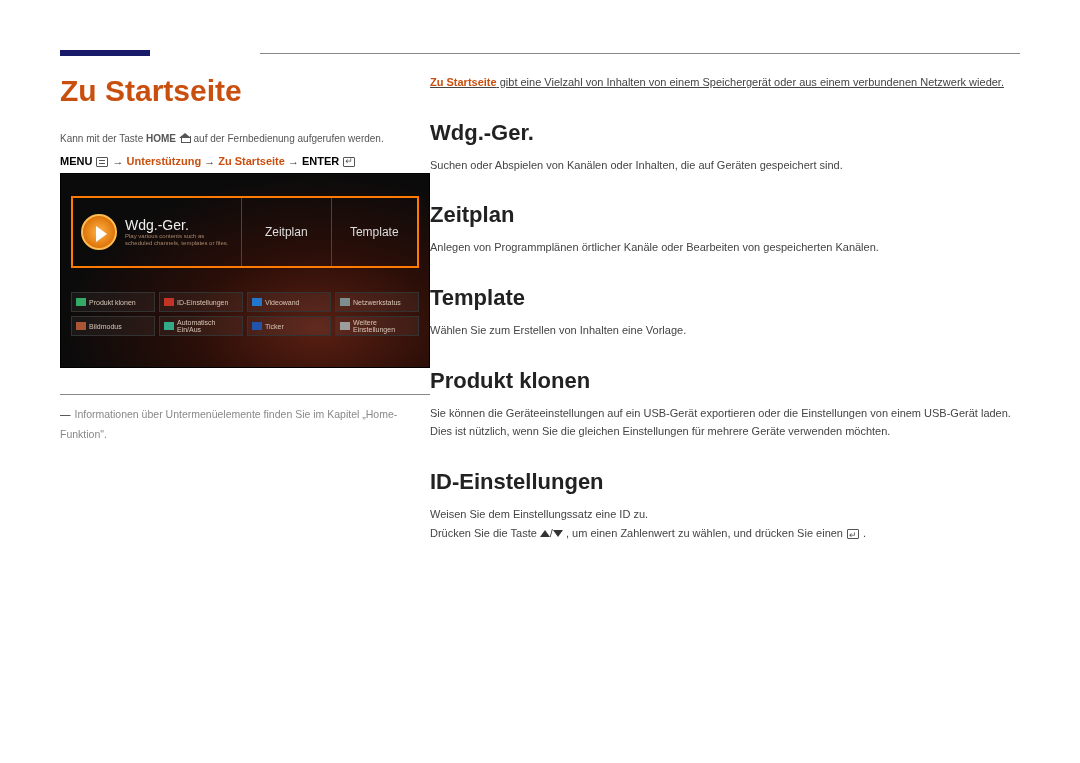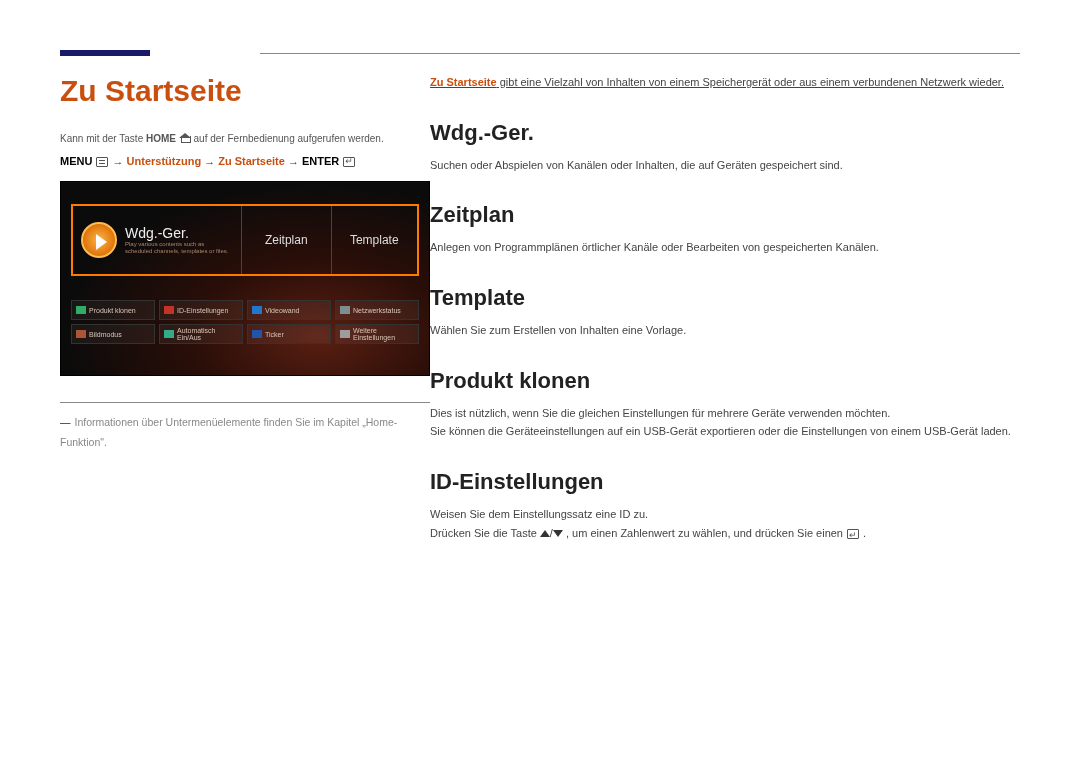--- a/index.html
+++ b/index.html
@@ -11,21 +11,21 @@
     padding: 50px 60px 60px 60px;
   }
   .top-bar { display: flex; align-items: flex-end; margin-bottom: 18px; }
   .accent-block { width: 90px; height: 6px; background: #1a1a6b; margin-right: 110px; }
   .top-line { flex: 1; height: 1px; background: #888; margin-bottom: 2px; }
   .columns { display: flex; }
   .left-col { width: 370px; flex-shrink: 0; }
   .right-col { flex: 1; }
   h1.page-title { color: #c94f0f; font-size: 30px; font-weight: 600; margin-bottom: 22px; }
   .small-text { font-size: 10px; color: #555; line-height: 1.7; }
-  .menu-path { font-size: 11px; margin-top: 8px; margin-bottom: 14px; }
+  .menu-path { font-size: 11px; margin-top: 8px; margin-bottom: 6px; }
   .menu-path b { font-weight: 700; color: #000; }
   .menu-path .orange { color: #c94f0f; font-weight: 600; }
   .icon-box { display: inline-block; vertical-align: -2px; width: 12px; height: 10px; border: 1px solid #555; border-radius: 1px; margin: 0 1px; position: relative; }
   .icon-box.menu::before { content: ""; position: absolute; left: 2px; right: 2px; top: 2px; height: 1px; background: #555; }
   .icon-box.menu::after { content: ""; position: absolute; left: 2px; right: 2px; bottom: 2px; height: 1px; background: #555; }
   .icon-enter::after { content: "↵"; font-size: 9px; position: absolute; left: 1px; top: -2px; color: #555; }
   .icon-home { width: 12px; height: 10px; display: inline-block; vertical-align: -1px; position: relative; }
   .icon-home::before { content: ""; position: absolute; left: 2px; bottom: 0; width: 8px; height: 6px; border: 1px solid #555; border-top: none; }
   .icon-home::after { content: ""; position: absolute; left: 0; top: 0; width: 0; height: 0; border-left: 6px solid transparent; border-right: 6px solid transparent; border-bottom: 5px solid #555; }
 
@@ -169,22 +169,22 @@
     <h2 class="sect">Wdg.-Ger.</h2>
     <p class="body">Suchen oder Abspielen von Kanälen oder Inhalten, die auf Geräten gespeichert sind.</p>
 
     <h2 class="sect">Zeitplan</h2>
     <p class="body">Anlegen von Programmplänen örtlicher Kanäle oder Bearbeiten von gespeicherten Kanälen.</p>
 
     <h2 class="sect">Template</h2>
     <p class="body">Wählen Sie zum Erstellen von Inhalten eine Vorlage.</p>
 
     <h2 class="sect">Produkt klonen</h2>
+    <p class="body">Sie können die Geräteeinstellungen auf ein USB-Gerät exportieren oder die Einstellungen von einem USB-Gerät laden.</p>
     <p class="body">Dies ist nützlich, wenn Sie die gleichen Einstellungen für mehrere Geräte verwenden möchten.</p>
-    <p class="body">Sie können die Geräteeinstellungen auf ein USB-Gerät exportieren oder die Einstellungen von einem USB-Gerät laden.</p>
 
     <h2 class="sect">ID-Einstellungen</h2>
     <p class="body">Weisen Sie dem Einstellungssatz eine ID zu.</p>
     <p class="body">
       <span>Drücken Sie die Taste </span>
       <span class="tri-up"></span>/<span class="tri-dn"></span>
       <span>, um einen Zahlenwert zu wählen, und drücken Sie einen </span>
       <span class="icon-box icon-enter"></span>
       <span>.</span>
     </p>

